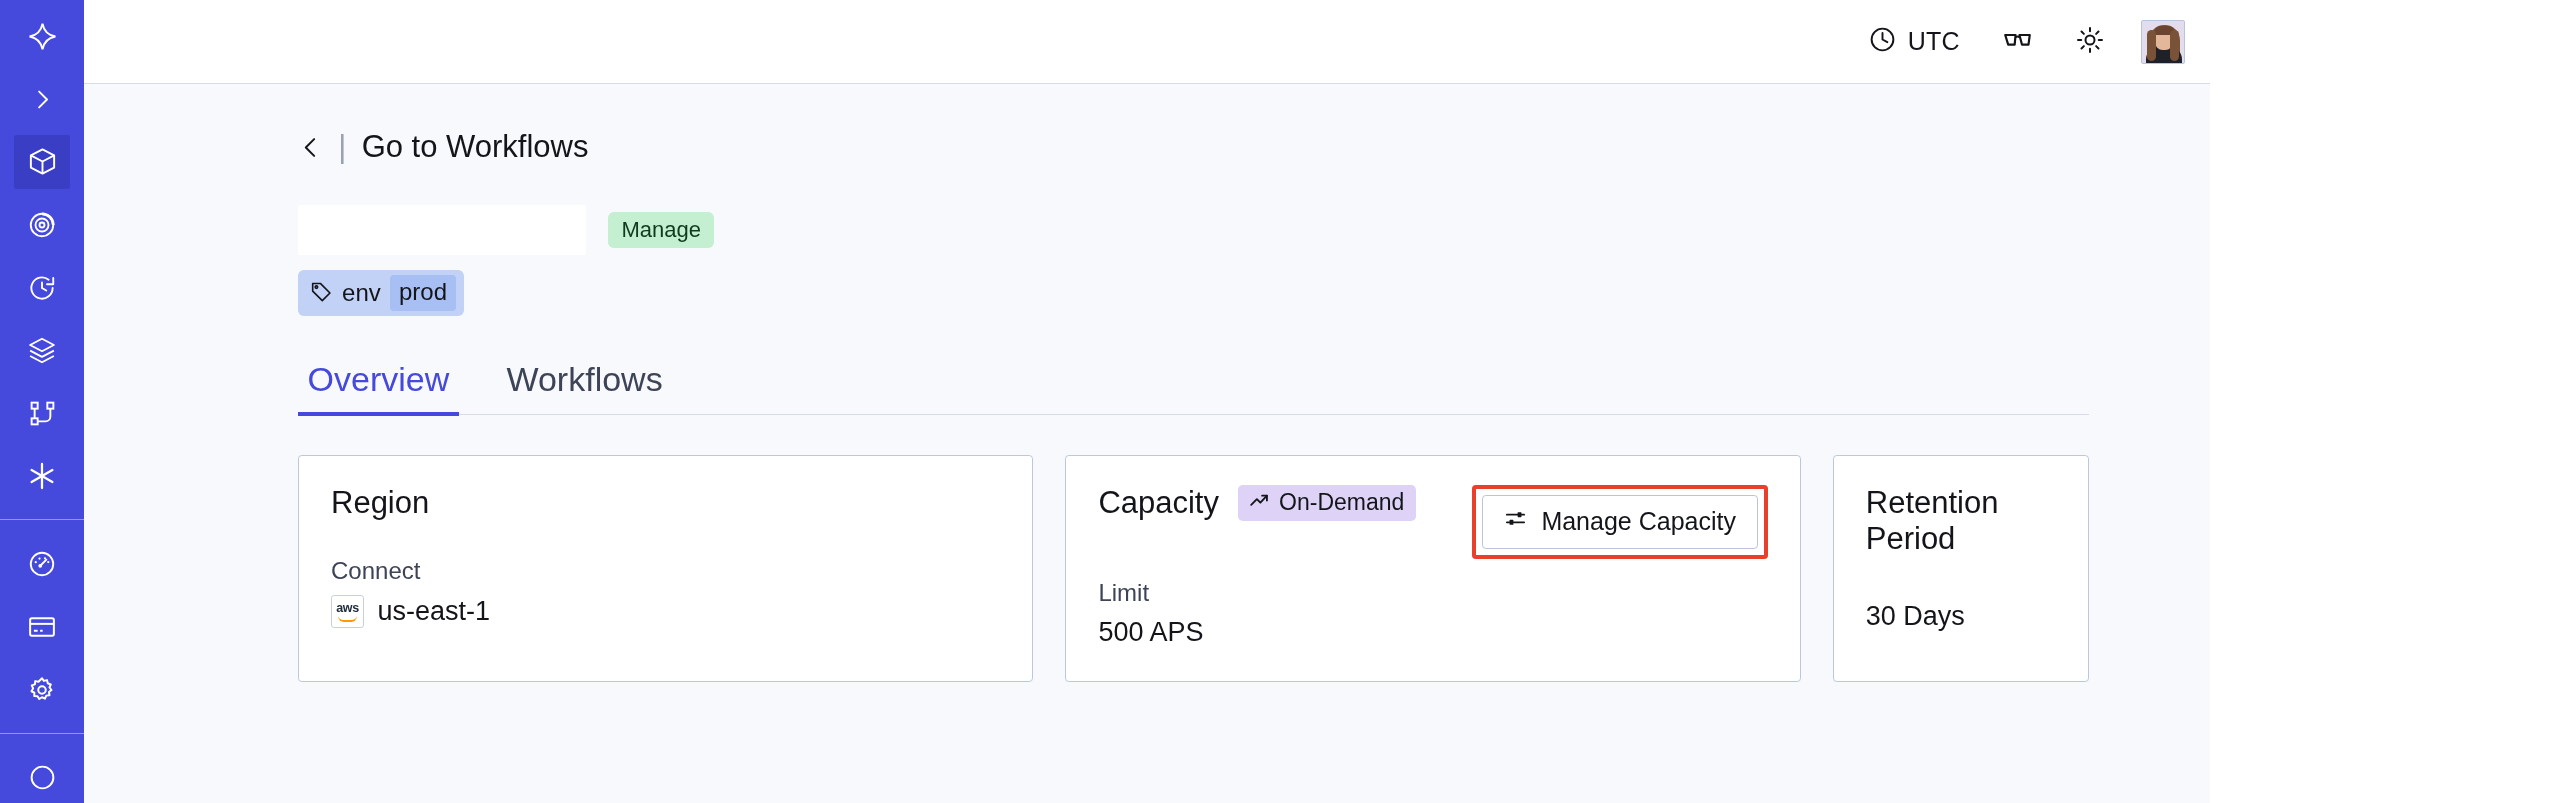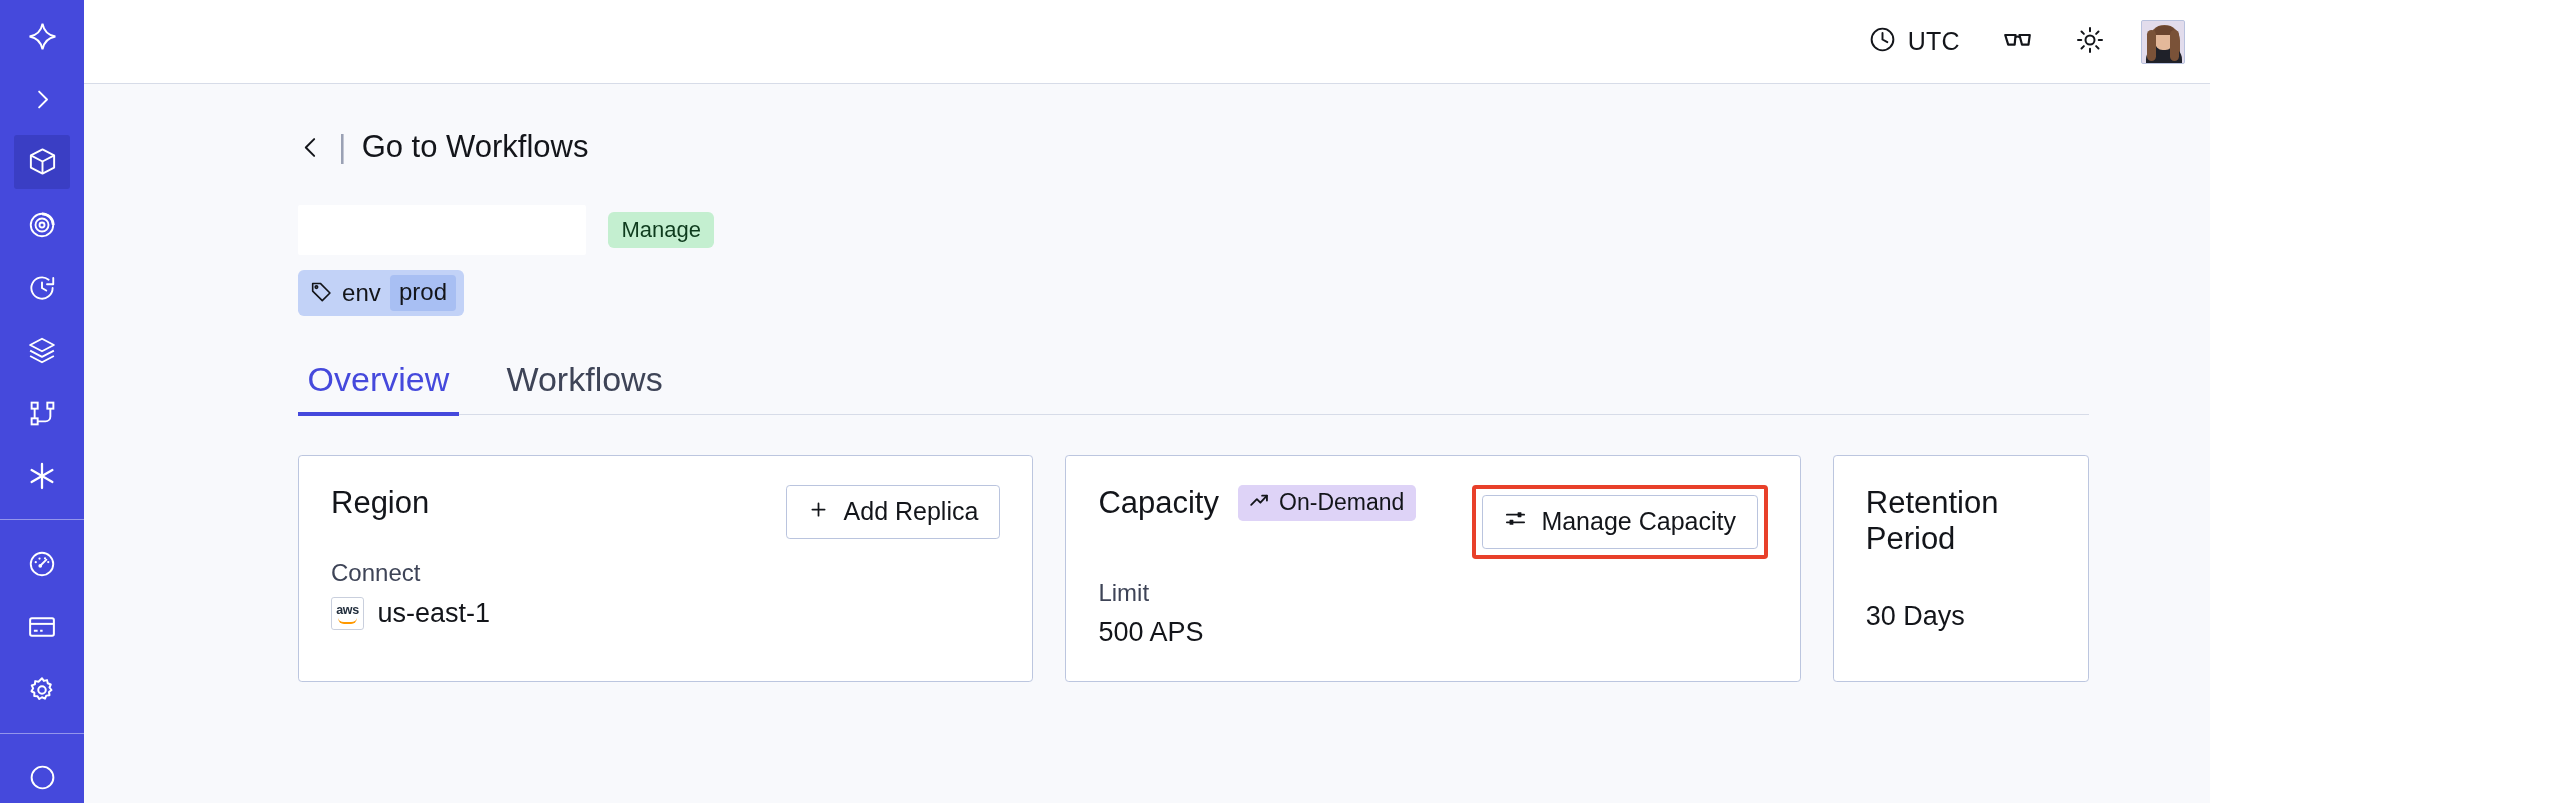--- a/index.html
+++ b/index.html
@@ -453,28 +453,20 @@
         <div class="tabs">
           <div class="tab active">Overview</div>
           <div class="tab">Workflows</div>
         </div>
 
         <div class="cards">
 
           <section class="card region">
             <div class="card-head">
               <h2 class="card-title">Region</h2>
-              <button class="card-btn">
-                <span>
-                  <svg width="21" height="21" viewBox="0 0 24 24" fill="none" stroke="#13151A" stroke-width="2" stroke-linecap="round">
-                      <path d="M12 5v14M5 12h14"></path>
-                    </svg>
-                </span>
-                <span>Add Replica</span>
-              </button>
             </div>
             <div class="card-sub">Connect</div>
             <div class="card-val">
               <span class="aws-badge">
                 <span class="aws-t">aws</span>
                 <span class="aws-s"></span>
               </span>
               <span>us-east-1</span>
             </div>
           </section>

